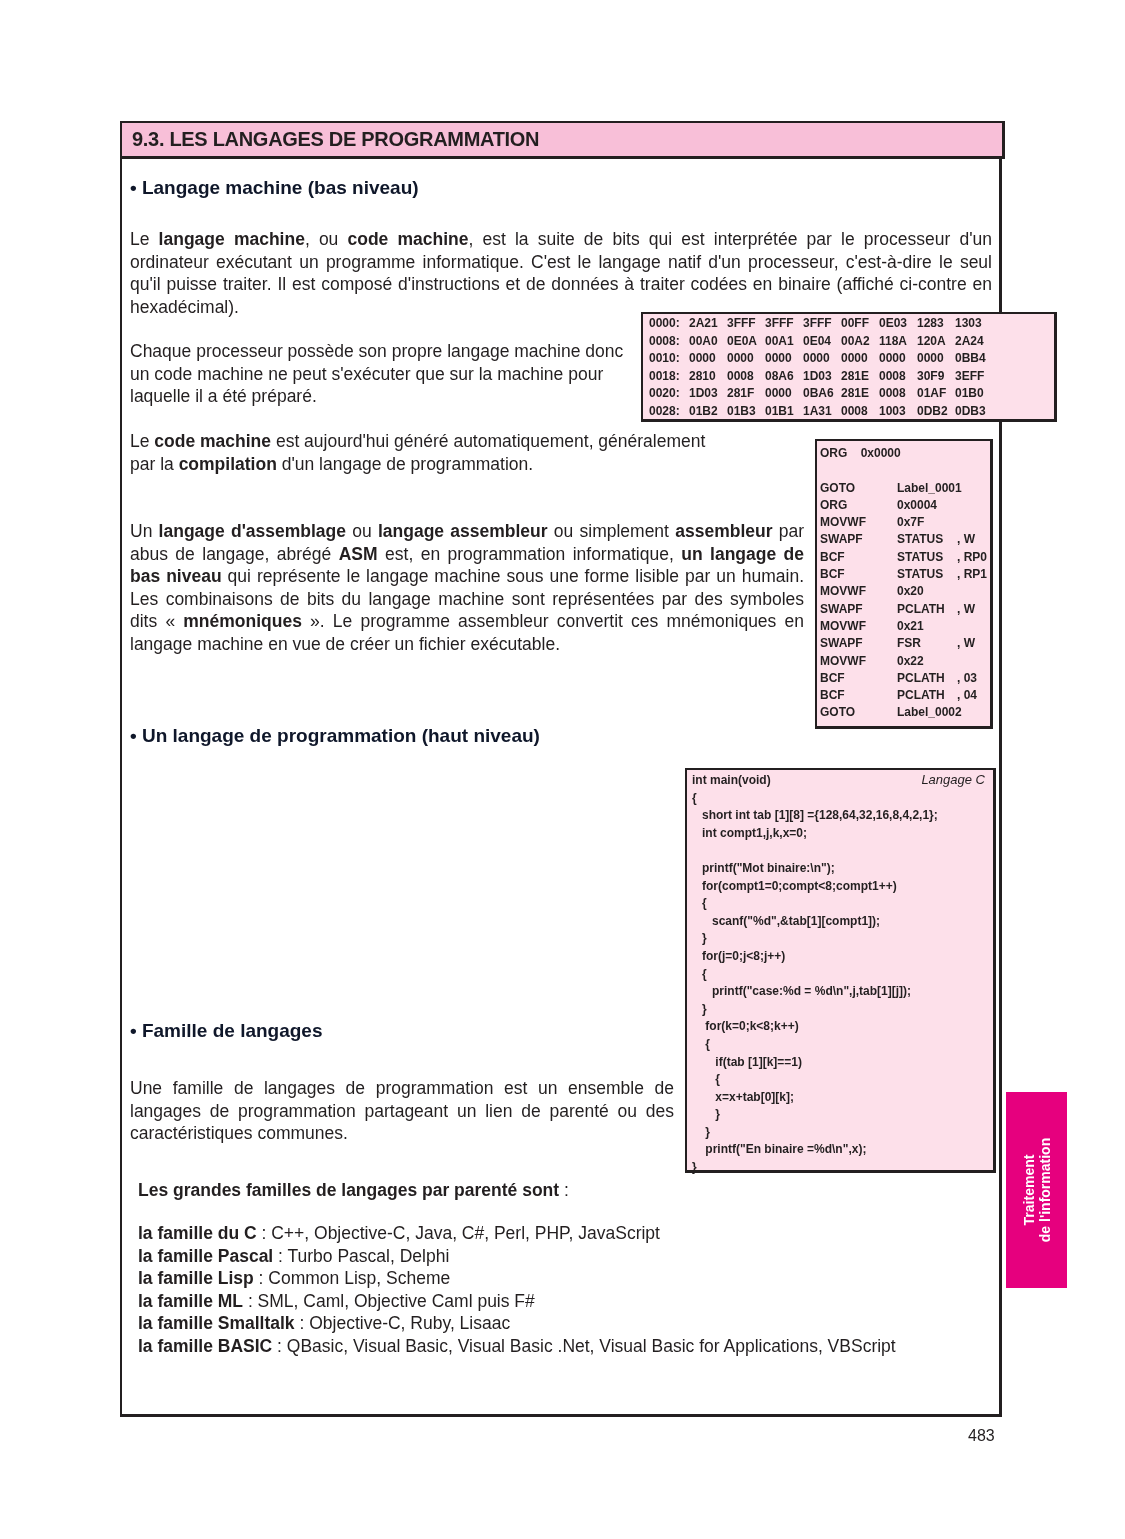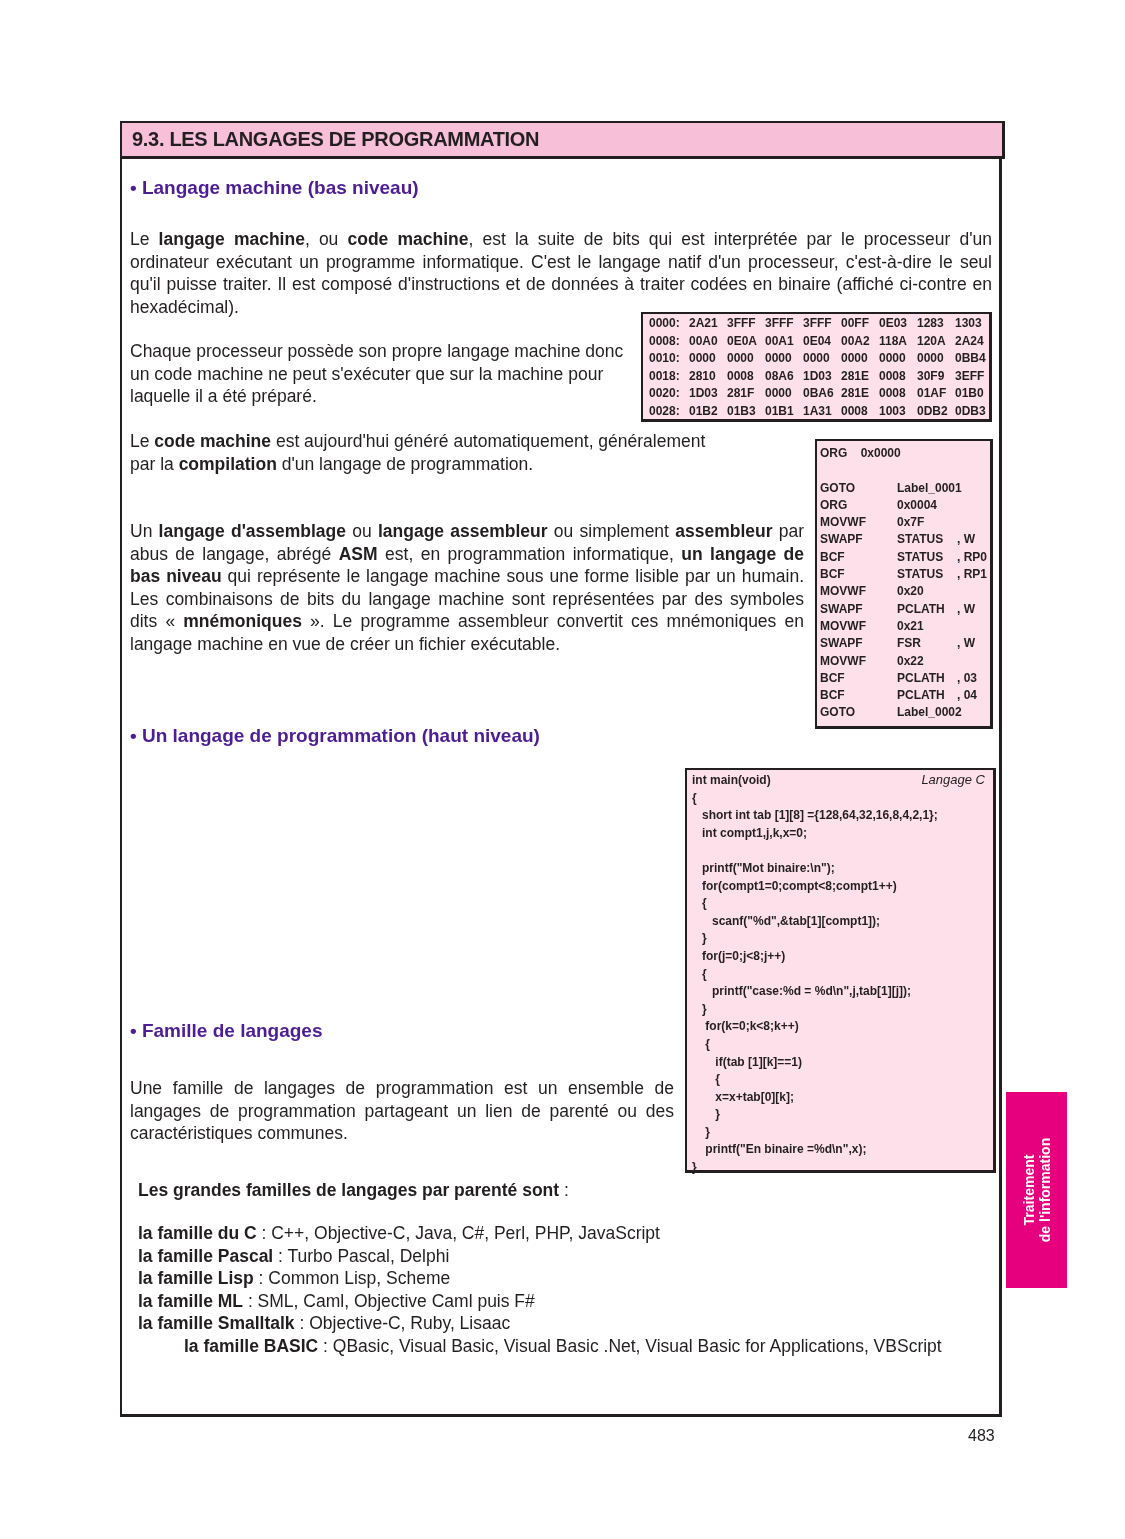--- a/index.html
+++ b/index.html
@@ -3,25 +3,25 @@
 <meta charset="utf-8">
 <style>
   html, body { margin:0; padding:0; background:#ffffff; }
   body { width:1125px; height:1539px; position:relative; overflow:hidden;
          font-family:"Liberation Sans", sans-serif; color:#231f20; }
   .frame { position:absolute; left:120px; top:121px; width:882px; height:1296px;
            border:2px solid #231f20; border-right-width:3px; border-bottom-width:3px; box-sizing:border-box; }
   .title-bar { position:absolute; left:120px; top:121px; width:885px; height:38px;
                background:#f8bfd8; border:2px solid #231f20; border-right-width:3px; border-bottom-width:3px; box-sizing:border-box;text-decoration:underline; }
   .title-bar span { position:absolute; left:10px; top:5px; font-size:20px; font-weight:bold; letter-spacing:-0.3px; }
-  .h2 { position:absolute; left:130px; font-size:19px; font-weight:bold; color:#4c1d95; }
+  .h2 { position:absolute; left:130px; font-size:19px; font-weight:bold; color:#0f172a; }
   .p { position:absolute; left:130px; font-size:17.5px; line-height:22.5px; }
   .p b { font-weight:bold; }
   .just { text-align:justify; }
-  .hexbox { position:absolute; left:641px; top:312px; width:351px; height:110px;
+  .hexbox { position:absolute; left:641px; top:312px; width:416px; height:110px;
             background:#fde0ea; border:2px solid #231f20; border-right-width:3px; border-bottom-width:3px; box-sizing:border-box;
             font-size:12px; font-weight:bold; padding:2px 0 0 6px; }
   .hexrow { height:17.5px; white-space:nowrap; }
   .hexrow span { display:inline-block; }
   .hexrow .addr { width:40px; }
   .hexrow .w { width:38px; }
   .asmbox { position:absolute; left:815px; top:439px; width:178px; height:290px;
             background:#fde0ea; border:2px solid #231f20; border-right-width:3px; border-bottom-width:3px; box-sizing:border-box;
             font-size:12px; font-weight:bold; padding:5px 6px 0 3px; }
   .asmrow { height:17.3px; white-space:nowrap; }
@@ -130,21 +130,21 @@
 <div class="fam" style="top:1180px">
   <b>Les grandes familles de langages par parenté sont</b><span> :</span>
 </div>
 
 <div id="famlist">
     <div class="fam" style="top: 1223px;"><b>la famille du C</b><span> : C++, Objective-C, Java, C#, Perl, PHP, JavaScript</span></div>
     <div class="fam" style="top: 1245.6px;"><b>la famille Pascal</b><span> : Turbo Pascal, Delphi</span></div>
     <div class="fam" style="top: 1268.2px;"><b>la famille Lisp</b><span> : Common Lisp, Scheme</span></div>
     <div class="fam" style="top: 1290.8px;"><b>la famille ML</b><span> : SML, Caml, Objective Caml puis F#</span></div>
     <div class="fam" style="top: 1313.4px;"><b>la famille Smalltalk</b><span> : Objective-C, Ruby, Lisaac</span></div>
-    <div class="fam" style="top: 1336px; margin-left: 46px;"><b>la famille BASIC</b><span> : QBasic, Visual Basic, Visual Basic .Net, Visual Basic for Applications, VBScript</span></div>
+    <div class="fam" style="top: 1336px;"><b>la famille BASIC</b><span> : QBasic, Visual Basic, Visual Basic .Net, Visual Basic for Applications, VBScript</span></div>
   </div>
 
 <div class="sidetab">
   <div class="txt">
     <div>Traitement</div>
     <div>de l'information</div>
   </div>
 </div>
 
 <div class="pagenum">483</div>

